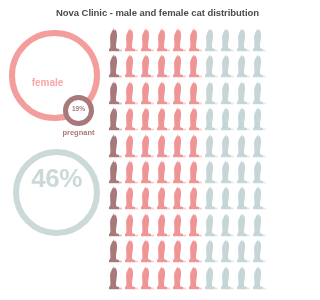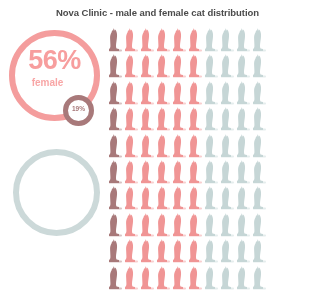--- a/index.html
+++ b/index.html
@@ -66,27 +66,28 @@
   .cat svg{display:block;width:16px;height:26px;}
 </style>
 </head>
 <body>
 
 <div id="page-title">Nova Clinic - male and female cat distribution</div>
 
 <div id="left-panel">
 
   <div class="ring" id="female-ring"></div>
-  <div id="female-pct">56%</div>
   <div id="female-label">female</div>
 
   <div class="ring" id="pregnant-ring"></div>
   <div id="pregnant-pct">19%</div>
+  <div id="pregnant-label">pregnant</div>
 
   <div class="ring" id="male-ring"></div>
+  <div id="male-pct">46%</div>
 
 </div>
 
 <div id="cat-grid">
     <span class="cat">
       <svg viewBox="0 0 16 26" xmlns="http://www.w3.org/2000/svg">
         <path d="M5.6,1.2 L5.0,4.0 L4.2,3.0 L3.6,5.2 C2.4,7.0 2.0,9.0 2.1,11.5 L2.4,18.0 C2.5,20.0 2.2,21.0 1.6,21.6 L1.0,22.2 L1.0,24.0 L11.0,24.0 L11.0,22.0 L8.6,21.6 C8.0,20.6 7.9,19.0 8.1,17.0 L8.9,11.0 C9.3,8.0 9.0,5.8 8.2,4.0 L7.6,2.6 L6.9,3.8 Z" fill="#a8797a"></path>
         <path d="M1.2,22.6 L12.8,22.6 C13.6,22.6 14.0,23.1 14.0,23.6 C14.0,24.2 13.5,24.6 12.7,24.6 L1.2,24.6 Z" fill="#a8797a" opacity="0.45"></path>
       </svg>
     </span>

